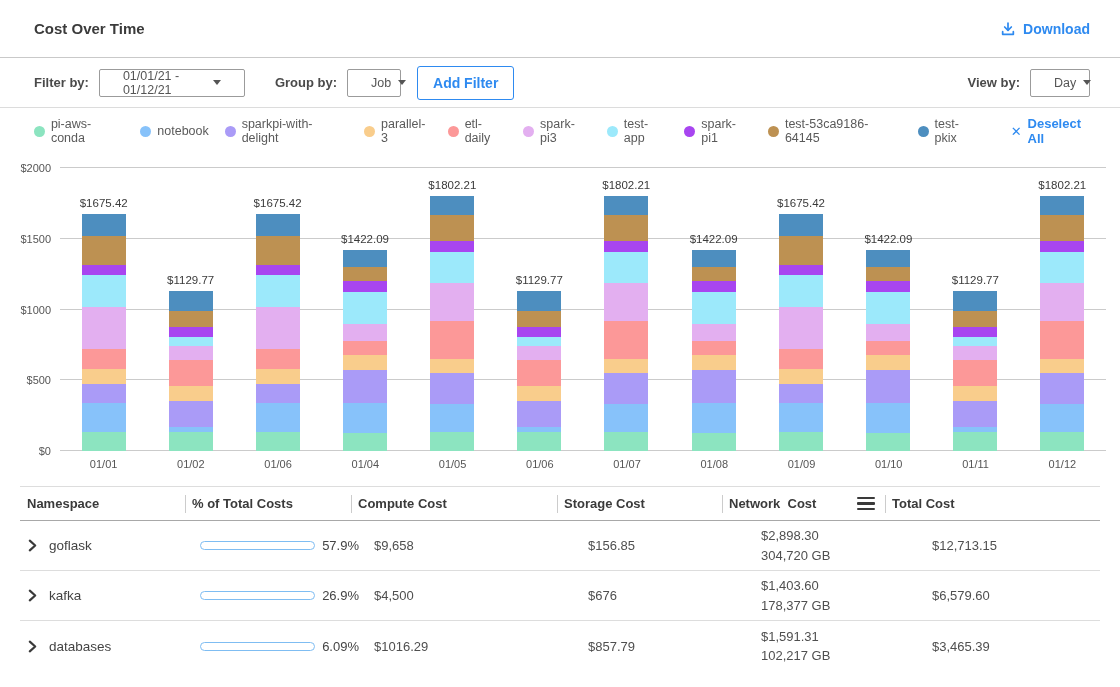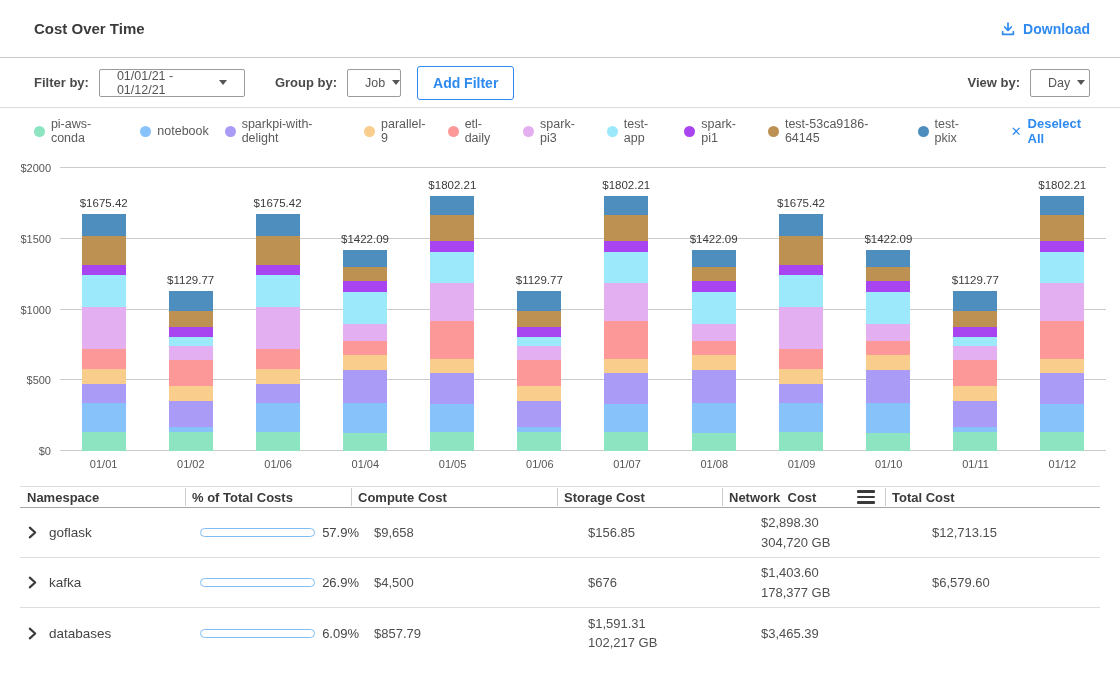--- a/index.html
+++ b/index.html
@@ -12,21 +12,21 @@
   .page-title { font-size:15px; font-weight:bold; color:#3b3b3b; }
   .download-btn { margin-left:auto; display:flex; align-items:center; gap:7px;
     color:#2e8af0; font-size:14px; font-weight:bold; cursor:pointer; }
 
   
   .filter-bar { height:50px; display:flex; align-items:center;
     padding:0 30px 0 34px; border-bottom:1px solid #dcdcdc; }
   .ctl-label { font-size:13px; font-weight:bold; color:#4a4a4a; margin-right:10px; }
   .select { height:28px; border:1px solid #9b9b9b; border-radius:2px; background:#fff;
     display:flex; align-items:center; justify-content:space-between;
-    padding:0 17px; font-size:12.5px; color:#555; cursor:pointer; }
+    padding:0 23px; font-size:12.5px; color:#555; cursor:pointer; }
   .select.date { width:146px; margin-right:30px; }
   .select.group { width:54px; margin-right:16px; }
   .select.view { width:60px; }
   .caret { width:0; height:0; border-left:4.5px solid transparent;
     border-right:4.5px solid transparent; border-top:5.5px solid #555; margin-left:7px; }
   .add-filter-btn { border:1.5px solid #2e8af0; border-radius:3px; background:#fff;
     color:#2e8af0; font-size:14px; font-weight:bold; padding:8px 15px; cursor:pointer;
     font-family:inherit; }
   .spacer { margin-left:auto; }
 
@@ -53,21 +53,21 @@
   .bar-total { font-size:11.5px; color:#3a3a3a; margin-bottom:5px; white-space:nowrap; }
   .bar { width:44px; display:flex; flex-direction:column-reverse; }
   .bar-seg { width:100%; }
   .xlabels { display:flex; justify-content:space-around; margin:7px 14px 0 60px; }
   .xtick { font-size:11px; color:#555; }
 
   
   .table-wrap { margin:16px 20px 0 20px; }
   .tgrid { display:grid; grid-template-columns:165px 166px 206px 165px 163px auto; }
   .thead { border-top:1px solid #ddd; border-bottom:1px solid #a8a8a8;
-    height:22px; align-items:center; }
+    height:35px; align-items:center; }
   .th { font-size:13px; font-weight:bold; color:#3a3a3a; padding-left:7px;
     position:relative; display:flex; align-items:center; height:100%; white-space:pre; }
   .th + .th::before { content:""; position:absolute; left:0; top:50%;
     transform:translateY(-50%); height:18px; width:1px; background:#ccc; }
   .th.network { justify-content:space-between; padding-right:10px; }
   .hamburger { display:inline-flex; flex-direction:column; gap:3px; cursor:pointer; }
   .hamburger span { width:18px; height:2.5px; background:#3a3a3a; border-radius:1px; }
   .trow { border-bottom:1px solid #ddd; min-height:50px; align-items:center;gap:8px; }
   .trow:last-child { border-bottom:none; }
   .td { font-size:13px; color:#4f4f4f; padding-left:7px; }
@@ -124,21 +124,21 @@
       <span class="legend-item">
         <span class="legend-dot" style="background: rgb(135, 194, 250);"></span>
         <span class="legend-label">notebook</span>
       </span>
       <span class="legend-item">
         <span class="legend-dot" style="background: rgb(170, 155, 247);"></span>
         <span class="legend-label">sparkpi-with-delight</span>
       </span>
       <span class="legend-item">
         <span class="legend-dot" style="background: rgb(249, 205, 140);"></span>
-        <span class="legend-label">parallel-9</span>
+        <span class="legend-label">parallel-3</span>
       </span>
       <span class="legend-item">
         <span class="legend-dot" style="background: rgb(252, 152, 152);"></span>
         <span class="legend-label">etl-daily</span>
       </span>
       <span class="legend-item">
         <span class="legend-dot" style="background: rgb(227, 175, 240);"></span>
         <span class="legend-label">spark-pi3</span>
       </span>
       <span class="legend-item">
@@ -441,20 +441,21 @@
             <svg width="11" height="13" viewBox="0 0 10 12" fill="none" stroke="#3a3a3a" stroke-width="2" stroke-linecap="round" stroke-linejoin="round">
               <path d="M2.5 1.5 L7.5 6 L2.5 10.5"></path>
             </svg>
           </span>
           <span>databases</span>
         </div>
         <div class="td pct-cell">
           <span class="pbar"><span class="pfill" style="width: 6.09%;"></span></span>
           <span class="pct-text">6.09%</span>
         </div>
+        <div class="td">$1016.29</div>
         <div class="td">$857.79</div>
         <div class="td net-cell">
           <div>$1,591.31</div>
           <div>102,217 GB</div>
         </div>
         <div class="td">$3,465.39</div>
       </div>
     </div>
 </div>
 

